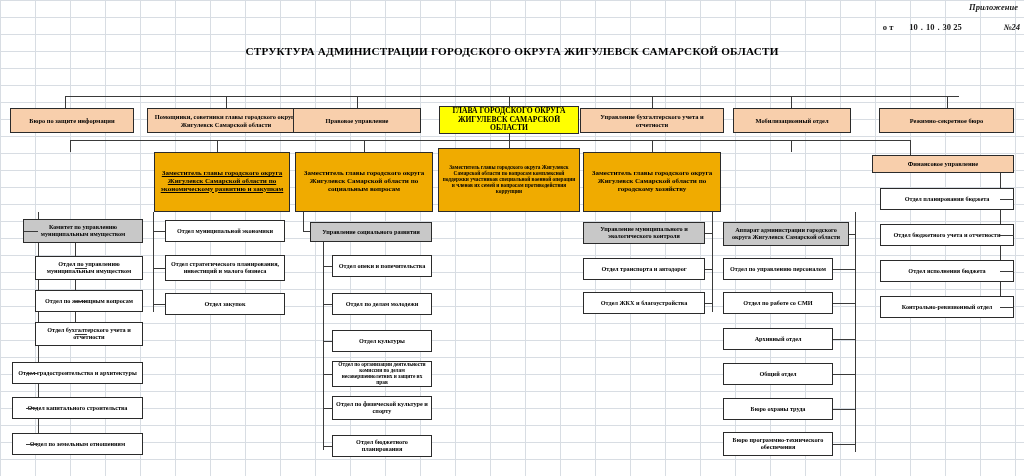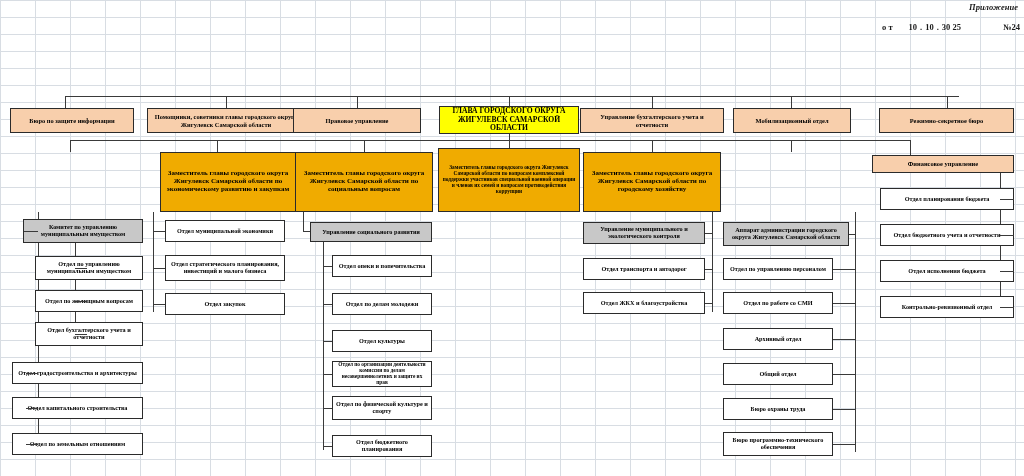--- a/index.html
+++ b/index.html
@@ -31,21 +31,21 @@
     font-weight: bold;
     color: #1a1a1a;
     white-space: nowrap;
   }
   .hdr-1 { top: 2px; right: 6px; font-size: 8.5px; }
   .hdr-2 { top: 12px; right: 6px; font-size: 8px; }
   .hdr-3 { top: 22px; right: 4px; font-size: 8.5px; font-style: normal; }
   .hdr-3 span.seg { display: inline-block; }
   .hdr-3 .lbl { margin-right: 16px; }
   .hdr-3 .d { margin: 0 3px; }
-  .hdr-3 .num { margin-left: 42px; }
+  .hdr-3 .num { margin-left: 42px; font-style: italic; }
 
   .title {
     position: absolute;
     top: 45px; left: 0; width: 1024px;
     text-align: center;
     font-size: 11.2px;
     font-weight: bold;
     letter-spacing: .2px;
     color: #000;
   }
@@ -79,20 +79,21 @@
 </head>
 <body>
 
 <div id="sheet">
 
   <div class="hdr hdr-1">Приложение</div>
   <div class="hdr hdr-3">
     <span class="seg lbl">о т</span><span class="seg">10</span><span class="d">.</span><span class="seg">10</span><span class="d">.</span><span class="seg">30</span> <span class="seg">25</span><span class="seg num">№24</span>
   </div>
 
+  <div class="title">СТРУКТУРА АДМИНИСТРАЦИИ ГОРОДСКОГО ОКРУГА ЖИГУЛЕВСК САМАРСКОЙ ОБЛАСТИ</div>
 
   <div class="ln lnh" style="left:65px;  top:96px; width:894px;"></div>
   <div class="ln lnv" style="left:509px; top:96px; height:10px;"></div>
 
   <div class="ln lnv" style="left:65px;  top:96px; height:12px;"></div>
   <div class="ln lnv" style="left:226px; top:96px; height:12px;"></div>
   <div class="ln lnv" style="left:357px; top:96px; height:12px;"></div>
   <div class="ln lnv" style="left:652px; top:96px; height:12px;"></div>
   <div class="ln lnv" style="left:791px; top:96px; height:12px;"></div>
   <div class="ln lnv" style="left:947px; top:96px; height:12px;"></div>
@@ -109,21 +110,21 @@
 
   <div class="node n-head" style="left:439px; top:106px; width:140px; height:28px;">ГЛАВА ГОРОДСКОГО ОКРУГА ЖИГУЛЕВСК САМАРСКОЙ ОБЛАСТИ</div>
 
   <div class="node n-peach" style="left:10px;  top:108px; width:124px; height:25px;">Бюро по защите информации</div>
   <div class="node n-peach" style="left:147px; top:108px; width:158px; height:25px;">Помощники, советники главы городского округа Жигулевск Самарской области</div>
   <div class="node n-peach" style="left:293px; top:108px; width:128px; height:25px;">Правовое управление</div>
   <div class="node n-peach" style="left:580px; top:108px; width:144px; height:25px;">Управление бухгалтерского учета и отчетности</div>
   <div class="node n-peach" style="left:733px; top:108px; width:118px; height:25px;">Мобилизационный отдел</div>
   <div class="node n-peach" style="left:879px; top:108px; width:135px; height:25px;">Режимно-секретное бюро</div>
 
-  <div class="node n-orange" style="left:160px; top:152px; width:136px; height:60px;">Заместитель главы городского округа Жигулевск Самарской области по экономическому развитию и закупкам</div>
+  <div class="node n-orange" style="left:154px; top:152px; width:136px; height:60px;text-decoration:underline;">Заместитель главы городского округа Жигулевск Самарской области по экономическому развитию и закупкам</div>
   <div class="node n-orange" style="left:295px; top:152px; width:138px; height:60px;">Заместитель главы городского округа Жигулевск Самарской области по социальным вопросам</div>
   <div class="node n-orange n-tiny" style="left:438px; top:148px; width:142px; height:64px;">Заместитель главы городского округа Жигулевск Самарской области по вопросам комплексной поддержки участников специальной военной операции и членов их семей и вопросам противодействия коррупции</div>
   <div class="node n-orange" style="left:583px; top:152px; width:138px; height:60px;">Заместитель главы городского округа Жигулевск Самарской области по городскому хозяйству</div>
 
   <div class="node n-peach" style="left:872px; top:155px; width:142px; height:18px;">Финансовое управление</div>
   <div class="ln lnv" style="left:1000px; top:173px; height:145px;"></div>
   <div class="node n-white" style="left:880px; top:188px; width:134px; height:22px;">Отдел планирования бюджета</div>
   <div class="ln lnh" style="left:1000px; top:199px; width:14px;"></div>
   <div class="node n-white" style="left:880px; top:224px; width:134px; height:22px;">Отдел бюджетного учета и отчетности</div>
   <div class="ln lnh" style="left:1000px; top:235px; width:14px;"></div>

